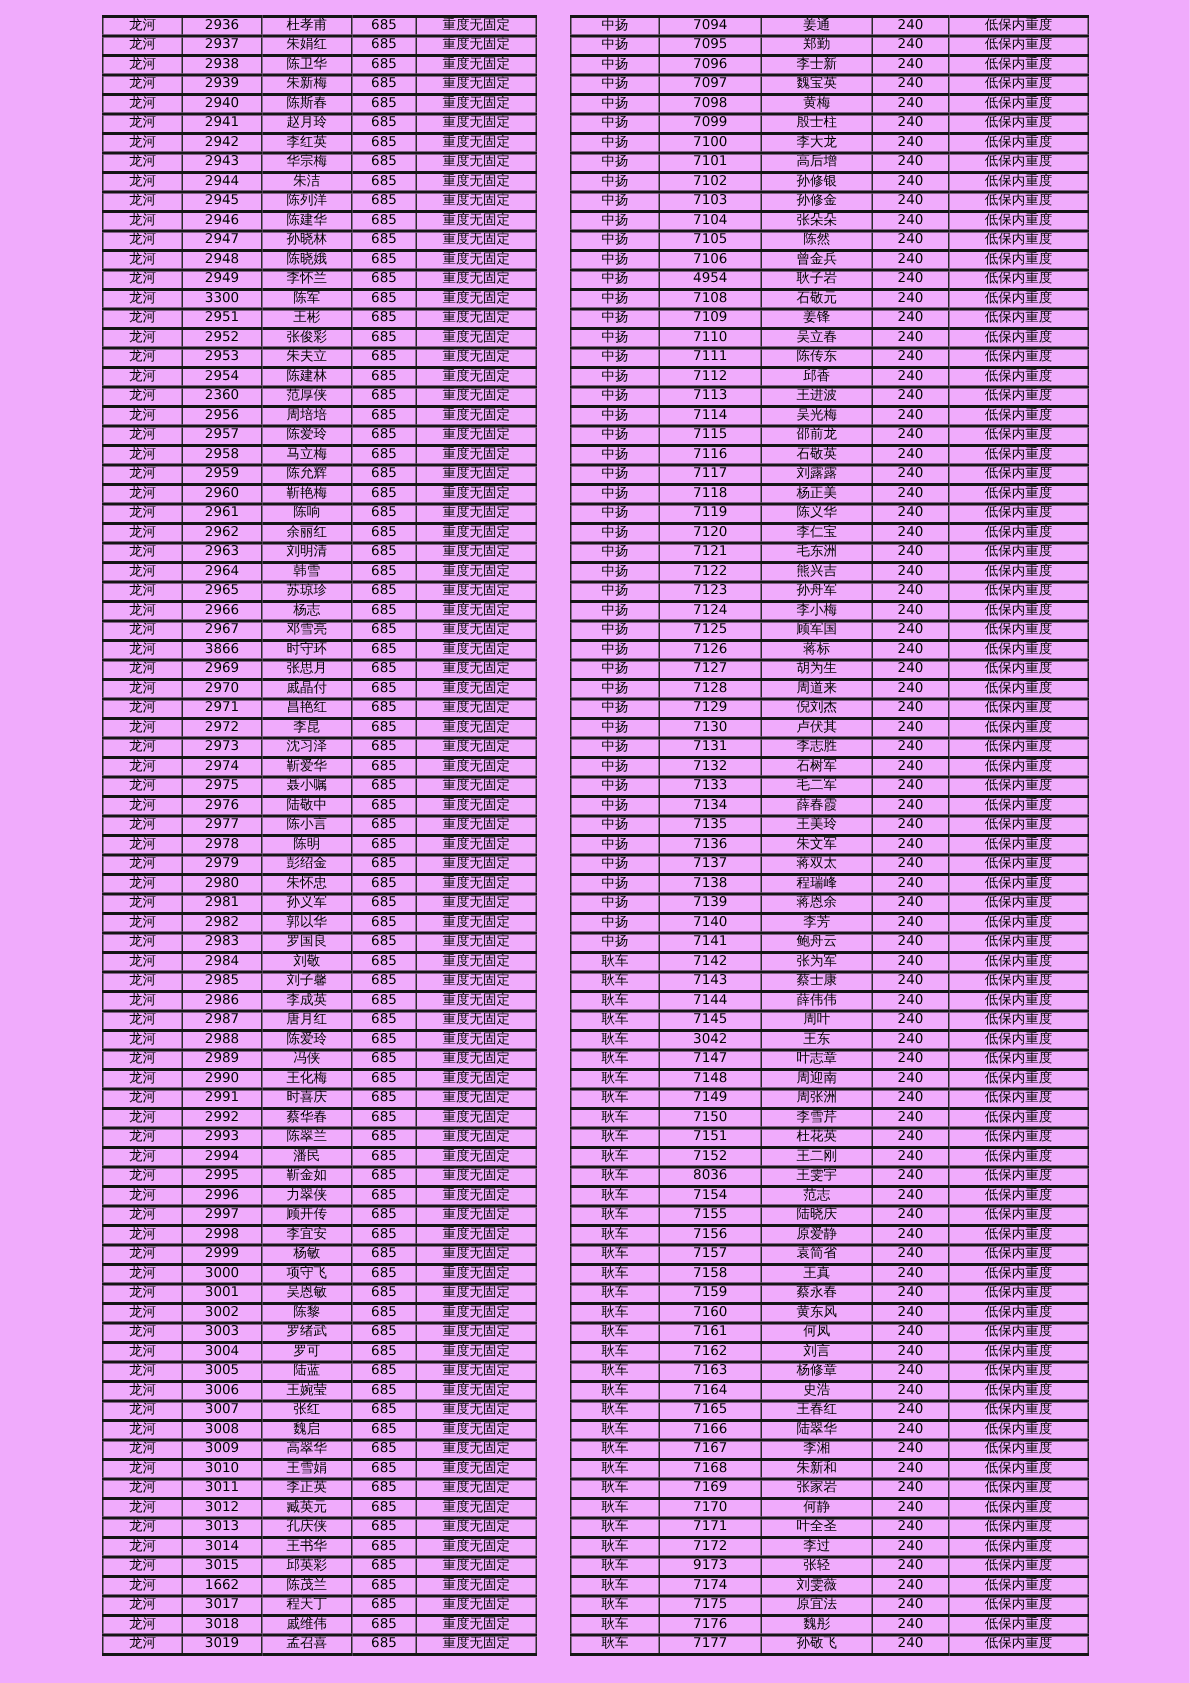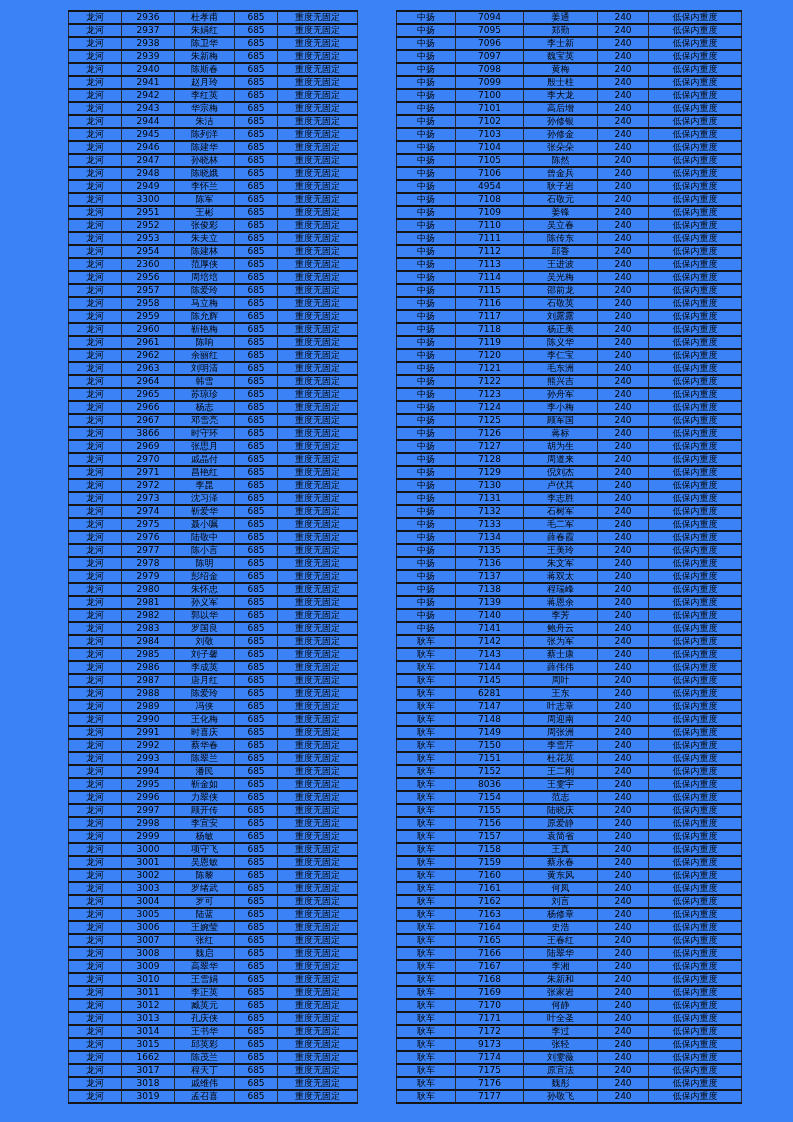--- a/index.html
+++ b/index.html
@@ -1,19 +1,19 @@
 <!DOCTYPE html>
 <html><head>
 <meta charset="utf-8">
 <style>
   html,body{margin:0;padding:0;}
   .sheet{
     position:relative;
     width:793px;height:1122px;
-    background:#3b82f6;
+    background:#f0abfc;
     font-family:"DejaVu Sans", sans-serif;
     color:#000;
     overflow:hidden;
   }
   table.roster{
     position:absolute;
     top:10px;
     border-collapse:collapse;
     table-layout:fixed;
     font-size:9px;
@@ -31,21 +31,21 @@
     white-space:nowrap;
     overflow:hidden;
     font-weight:500;
   }
   table.roster-left{left:68px;width:284px;}
   table.roster-left td:nth-child(1){width:52px;}
   table.roster-left td:nth-child(2){width:52px;}
   table.roster-left td:nth-child(3){width:59px;}
   table.roster-left td:nth-child(4){width:42px;}
   table.roster-left td:nth-child(5){width:79px;}
-  table.roster-right{left:396px;width:340px;padding-left:36px;}
+  table.roster-right{left:380px;width:340px;padding-left:36px;}
   table.roster-right td:nth-child(1){width:58px;}
   table.roster-right td:nth-child(2){width:67px;}
   table.roster-right td:nth-child(3){width:73px;}
   table.roster-right td:nth-child(4){width:50px;}
   table.roster-right td:nth-child(5){width:92px;}
 </style>
 </head>
 <body>
 
 <div class="sheet">
@@ -1002,21 +1002,21 @@
         </tr>
         <tr>
           <td>耿车</td>
           <td>7145</td>
           <td>周叶</td>
           <td>240</td>
           <td>低保内重度</td>
         </tr>
         <tr>
           <td>耿车</td>
-          <td>6281</td>
+          <td>3042</td>
           <td>王东</td>
           <td>240</td>
           <td>低保内重度</td>
         </tr>
         <tr>
           <td>耿车</td>
           <td>7147</td>
           <td>叶志章</td>
           <td>240</td>
           <td>低保内重度</td>

